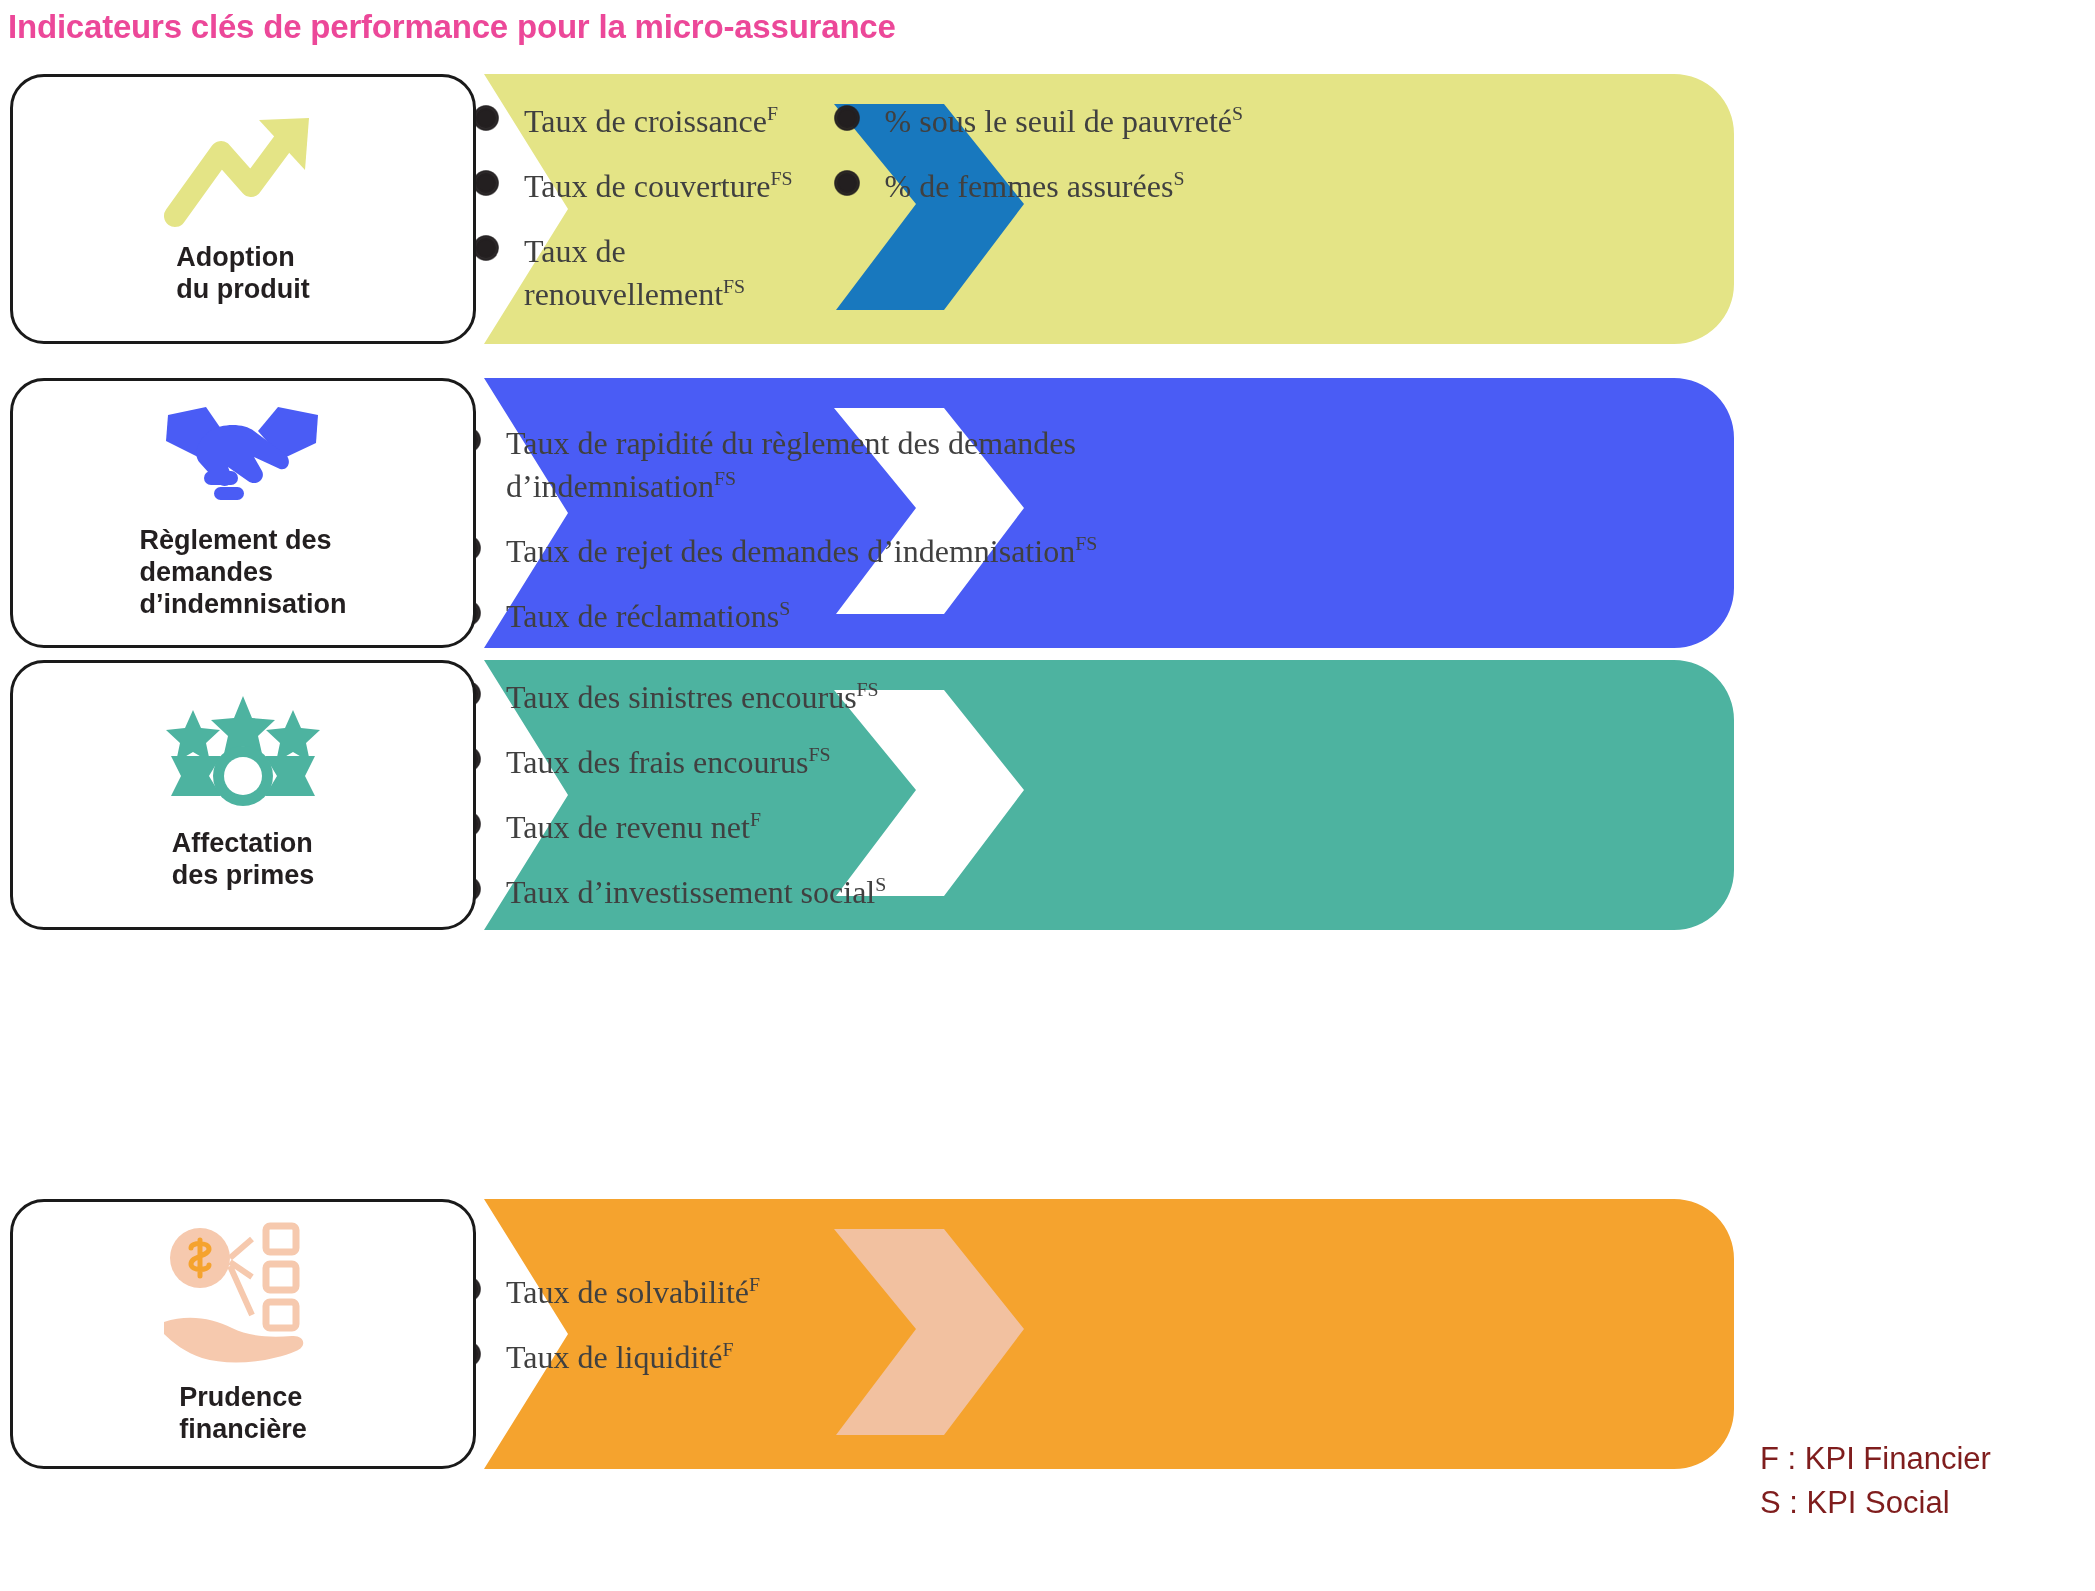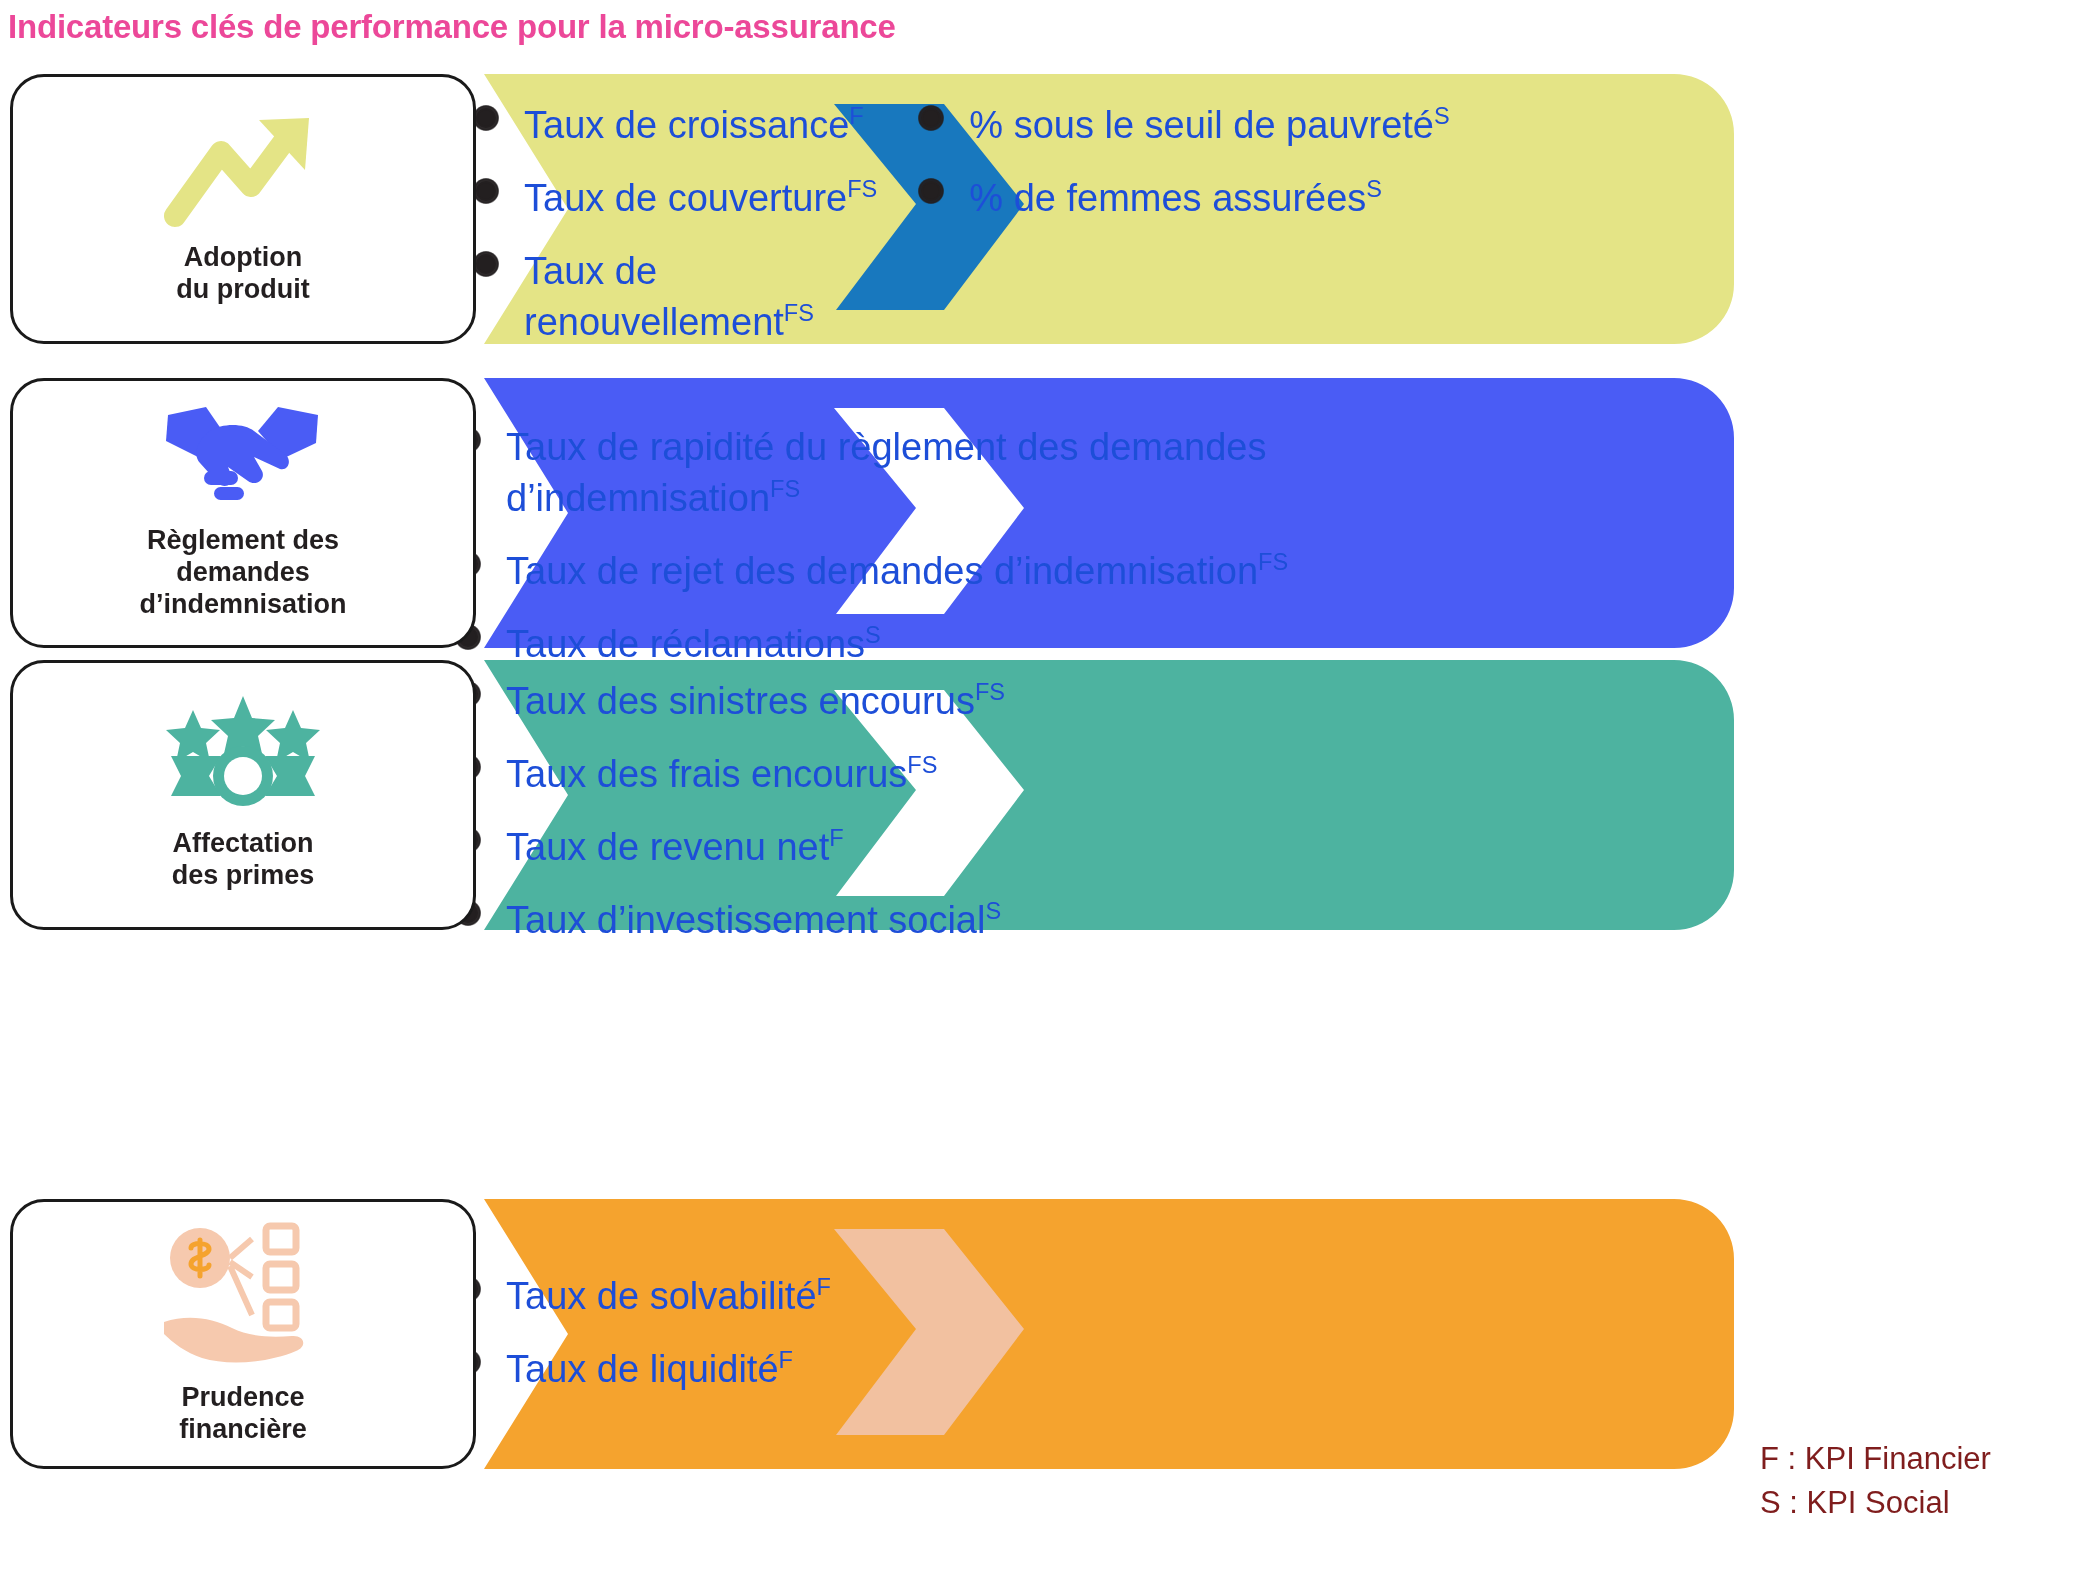--- a/index.html
+++ b/index.html
@@ -59,21 +59,21 @@
     box-sizing: border-box;
   }
   .label-icon {
     display: block;
     margin-bottom: 10px;
   }
   .label-text {
     font-size: 27px;
     font-weight: bold;
     line-height: 1.18;
-    text-align: center;
+    text-align: left;
     color: #231f20;
     white-space: pre-line;
   }
 
   
   .banner {
     position: absolute;
     top: 0;
     left: 474px;
     width: 1250px;
@@ -109,24 +109,25 @@
     position: absolute;
     left: -5px; top: -5px;
     width: 26px; height: 26px;
     border: 2px solid #231f20;
     border-radius: 50%;
     box-sizing: border-box;
     opacity: 0.55;
   }
   .btxt {
     margin-left: 28px;
-    font-size: 38px;
+    font-size: 32px;
     line-height: 1.34;
-    color: #1d4ed8;
+    color: #404040;
     font-weight: normal;
+    font-family: Liberation Serif, serif;
   }
   .btxt sup {
     font-size: 0.62em;
     vertical-align: super;
     line-height: 0;
   }
 
   
   .cols2 {
     display: flex;

